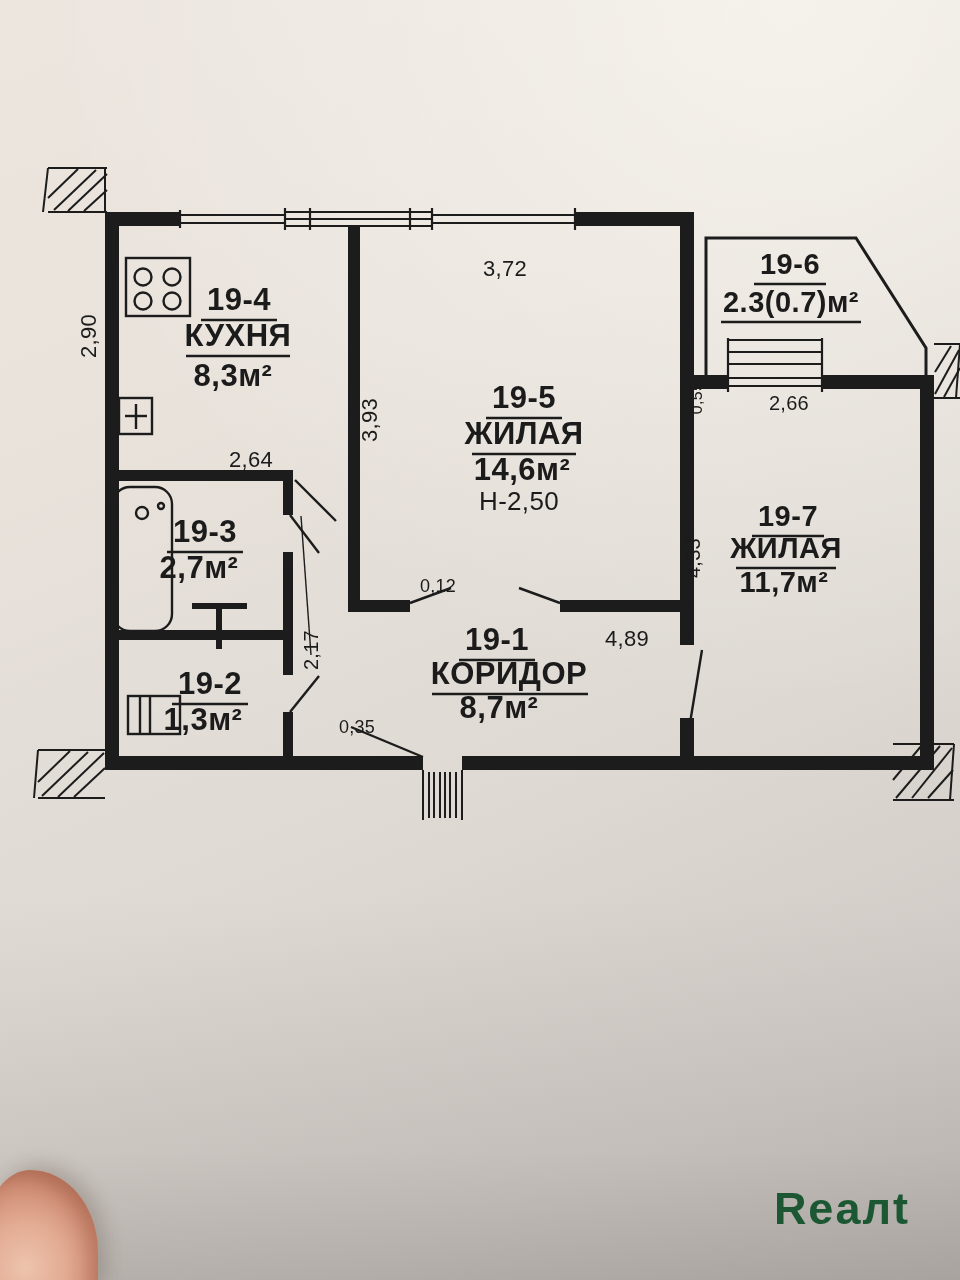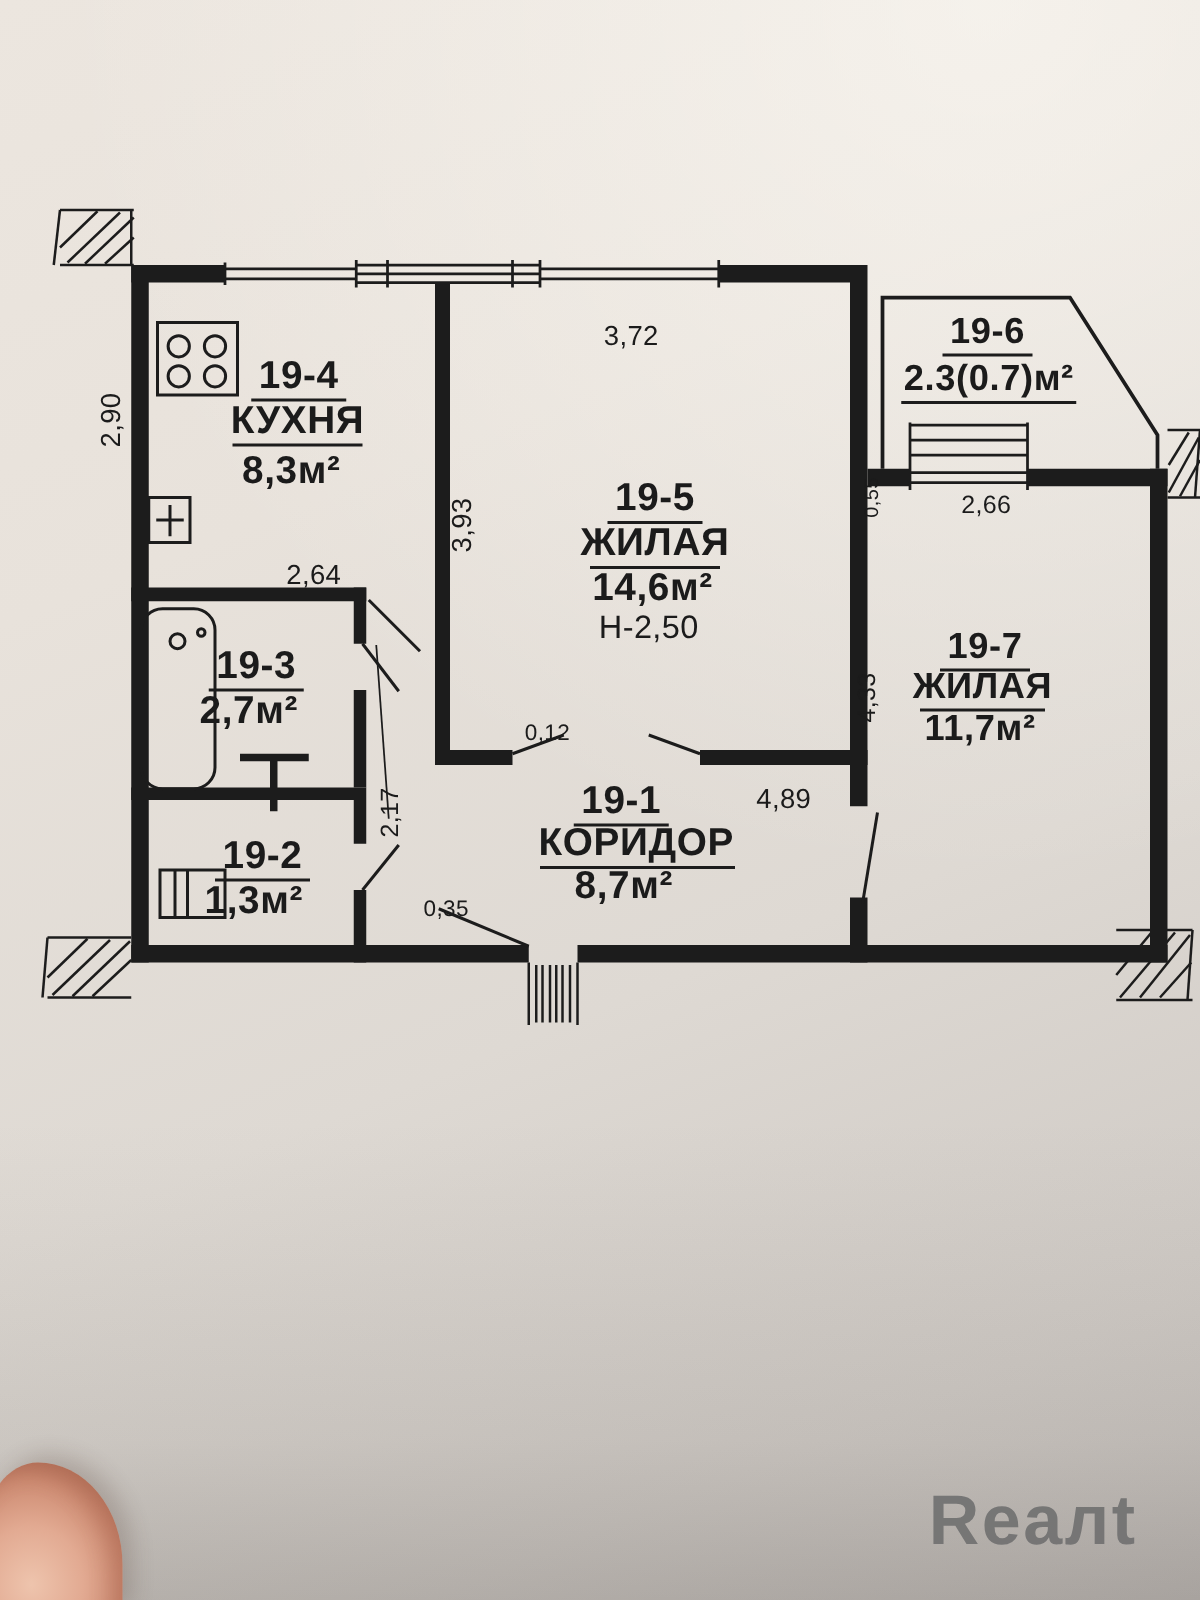--- a/index.html
+++ b/index.html
@@ -12,22 +12,22 @@
   }
   .plan-svg{position:absolute;left:0;top:0}
   .plan-text{font-family:"Liberation Sans","DejaVu Sans",sans-serif;fill:#1b1b1b;font-weight:700;letter-spacing:.5px}
   .dim{font-weight:400;letter-spacing:.3px}
   .t31{font-size:31px}.t29{font-size:29px}.t26{font-size:26px}
   .t22{font-size:22px}.t20{font-size:20px}.t18{font-size:18px}.t16{font-size:16px}
   .w{fill:#1c1c1c}
   .ln{stroke:#1c1c1c;fill:none}
   .shade{position:absolute;inset:0;pointer-events:none;
     background:linear-gradient(to bottom,rgba(0,0,0,0) 70%,rgba(90,85,80,.10) 90%,rgba(75,70,66,.22) 100%);}
-  .watermark{position:absolute;top:1183px;right:50px;font-size:56px;font-weight:700;
-    color:#737373;letter-spacing:2px;opacity:.95}
+  .watermark{position:absolute;top:1183px;right:50px;font-size:45px;font-weight:700;
+    color:#14532d;letter-spacing:2px;opacity:.95}
   .finger{position:absolute;left:-14px;bottom:-12px;width:112px;height:122px;
     border-radius:46% 70% 8% 0 / 58% 78% 10% 0;
     background:radial-gradient(92% 95% at 35% 80%,#eec4ad 0%,#e2aa92 40%,#cd8b72 72%,#ad6a52 100%);
     box-shadow:8px -6px 18px rgba(70,45,35,.20), inset -10px 8px 16px rgba(150,80,60,.30);}
 </style>
 </head>
 <body>
 
 <svg class="plan-svg" width="960" height="1280" viewBox="0 0 960 1280">
 

